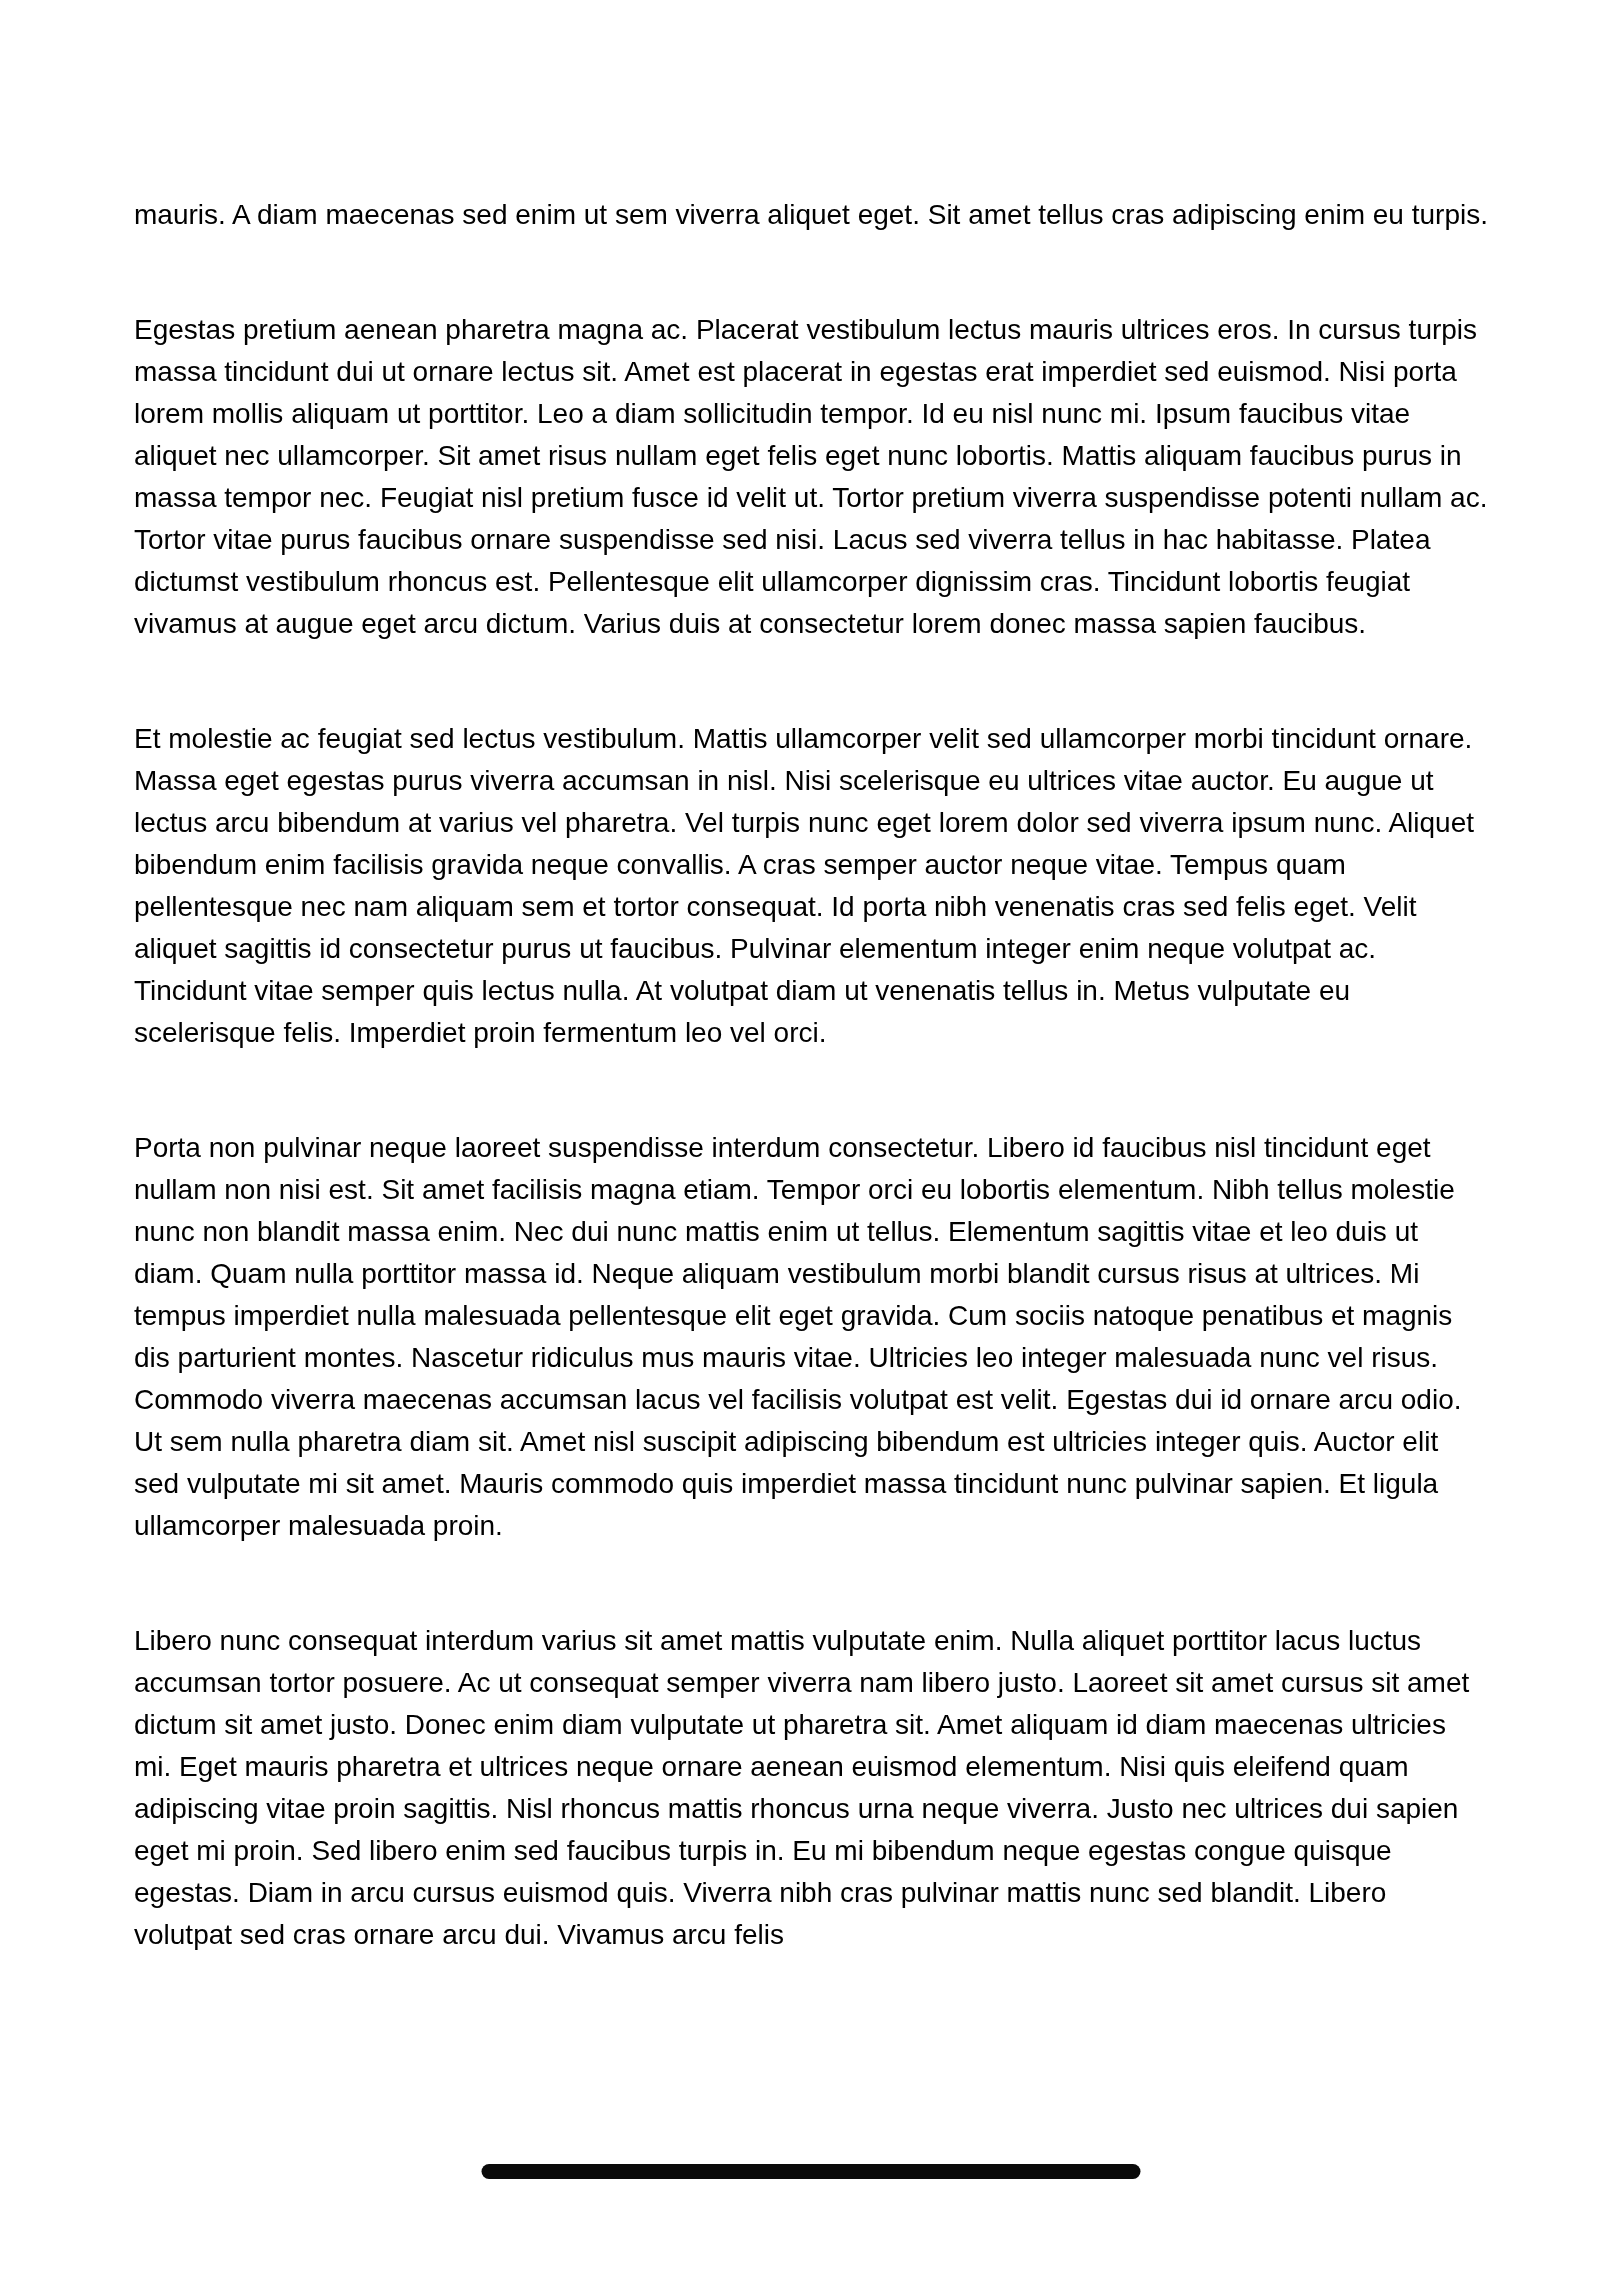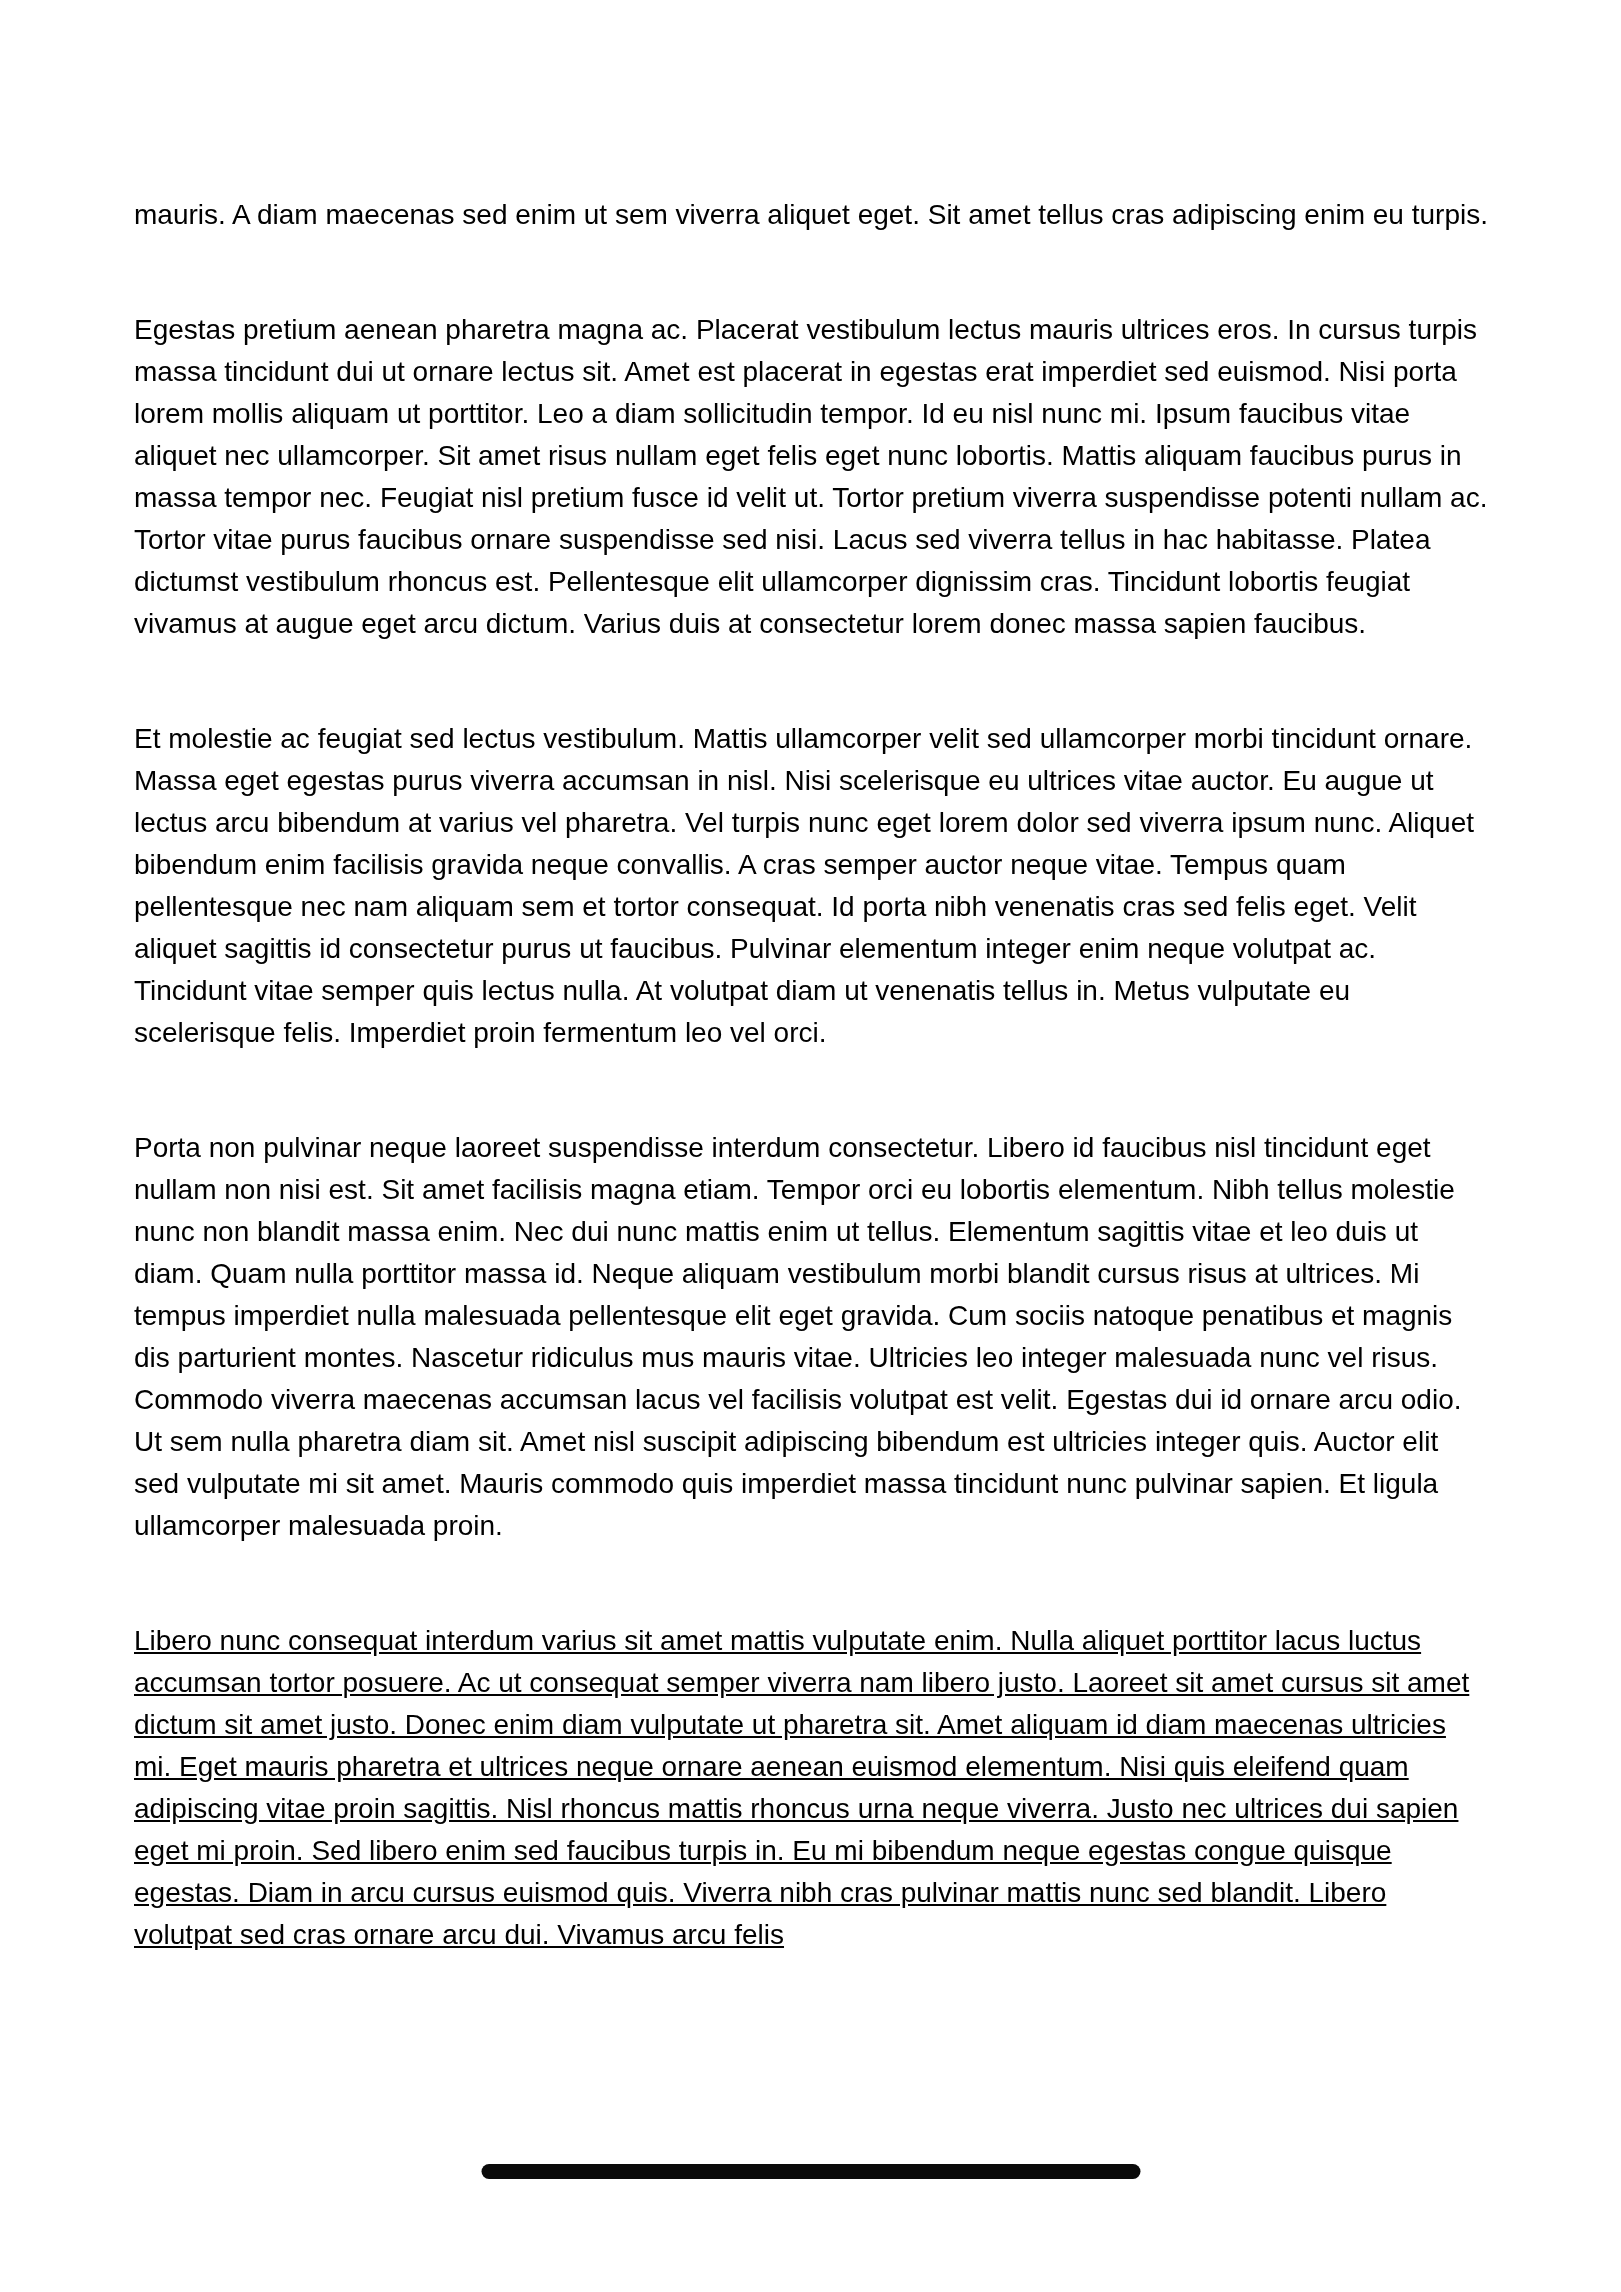--- a/index.html
+++ b/index.html
@@ -25,21 +25,20 @@
   .content p {
     margin: 0 0 73px 0;
     font-size: 28px;
     line-height: 42px;
     letter-spacing: 0px;
     text-align: left;
     color: #000000;
   }
   .content p:last-child {
     margin-bottom: 0;
-    text-decoration: underline;
   }
   .home-indicator {
     position: absolute;
     left: 50%;
     bottom: 5.9px;
     transform: translateX(-50%);
     width: 659px;
     height: 14.7px;
     border-radius: 8.8px;
     background: #0a0a0a;

